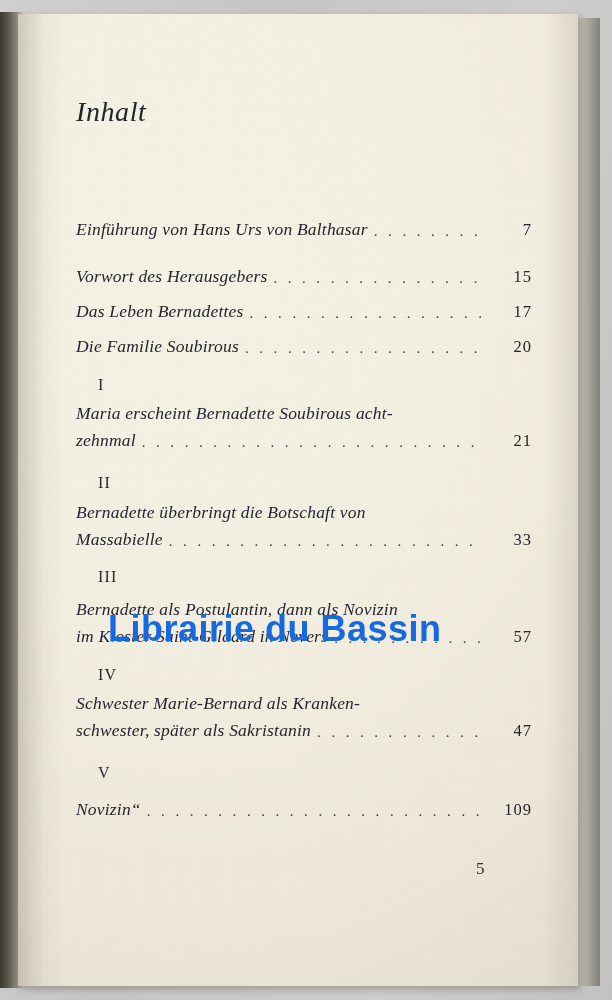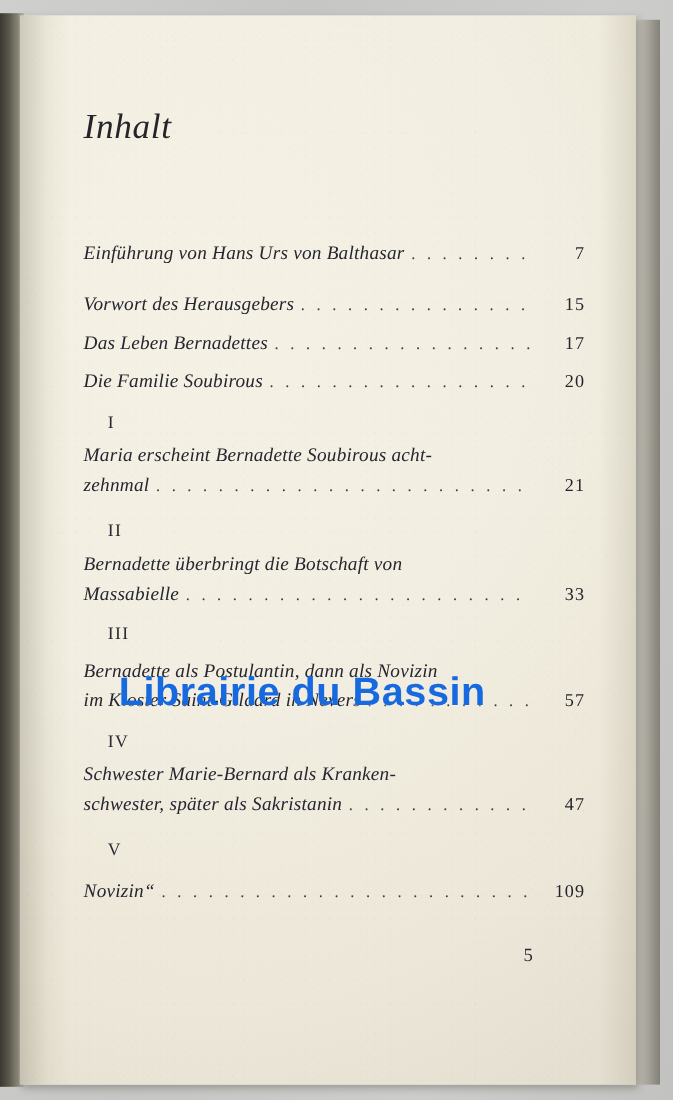--- a/index.html
+++ b/index.html
@@ -77,21 +77,21 @@
     width: 456px;
     height: 100%;
     color: #2a2a2c;
   }
 
   .heading {
     position: absolute;
     top: 82px;
     left: 0;
     font-style: italic;
-    font-size: 32px;
+    font-size: 28px;
     letter-spacing: 0.6px;
     color: #24242a;
   }
 
   .entry {
     position: absolute;
     left: 0;
     width: 456px;
     font-style: italic;
     font-size: 17.5px;

